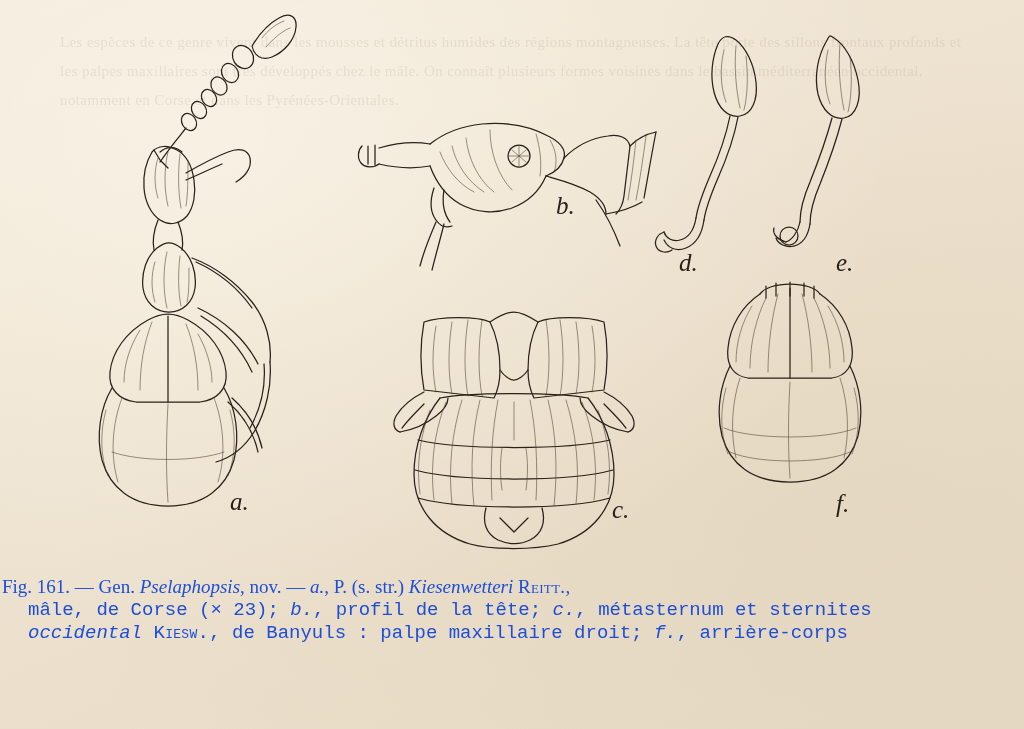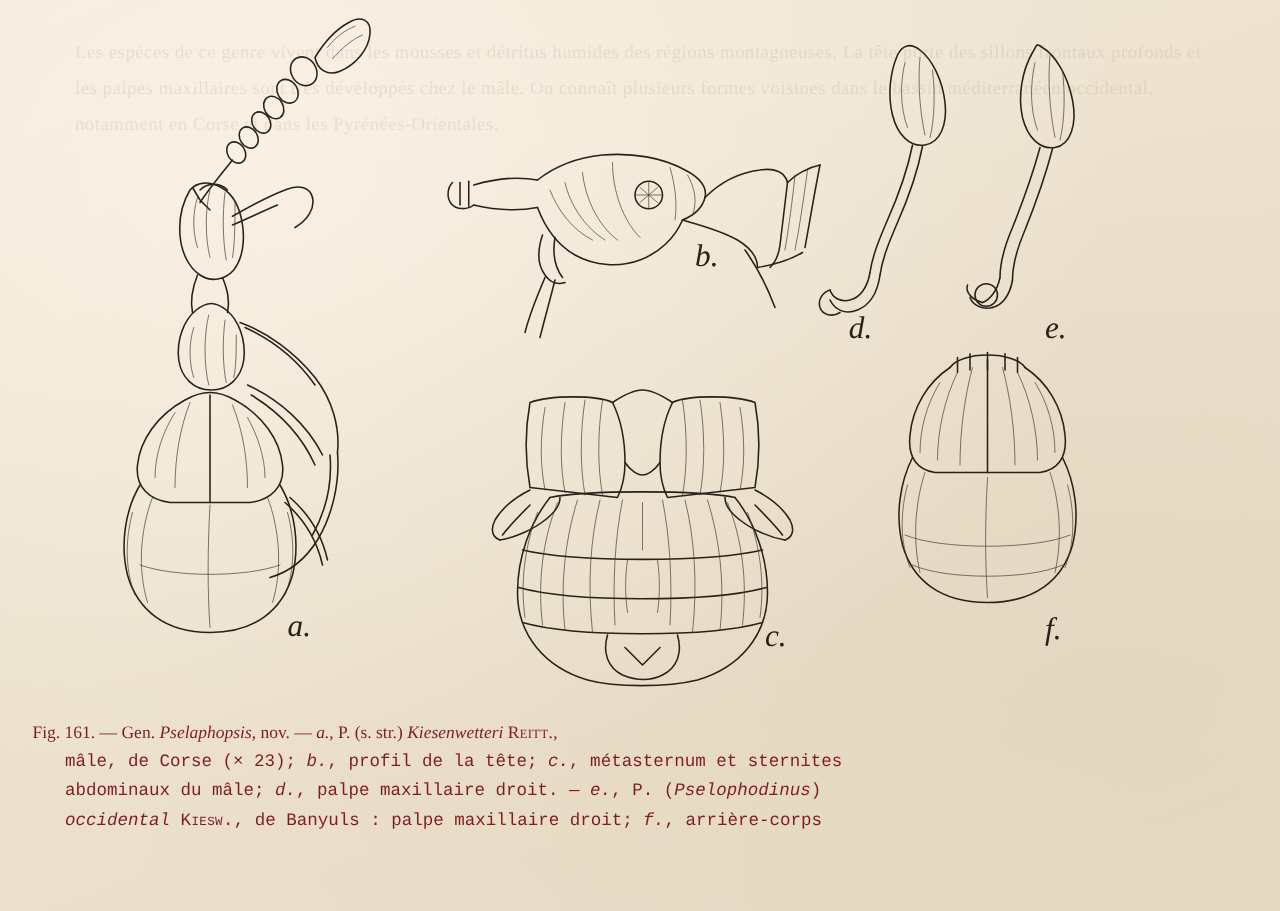--- a/index.html
+++ b/index.html
@@ -39,27 +39,27 @@
   }
   .plate {
     position: absolute;
     left: 0;
     top: 0;
     width: 1024px;
     height: 570px;
   }
   .caption {
     position: absolute;
-    left: 26px;
+    left: 2px;
     top: 575px;
     width: 930px;
     font-family: "Liberation Serif", serif;
-    font-size: 14px;
+    font-size: 19px;
     line-height: 23.5px;
-    color: #7f1d1d;
+    color: #1d4ed8;
     text-align: justify;
   }
   .caption .ln {
     display: block;
     white-space: nowrap;
   }
   .caption .ln.indent {
     padding-left: 26px;
     font-family: Liberation Mono, monospace;
   }
@@ -317,15 +317,14 @@
   <div class="fig-label" style="left:556px; top:192px;">b.</div>
   <div class="fig-label" style="left:612px; top:496px;">c.</div>
   <div class="fig-label" style="left:679px; top:249px;">d.</div>
   <div class="fig-label" style="left:836px; top:249px;">e.</div>
   <div class="fig-label" style="left:836px; top:490px;">f.</div>
 </div>
 
 <div class="caption">
   <span class="ln">Fig. 161. — Gen.&nbsp;<span class="it">Pselaphopsis</span>, nov. — <span class="it">a.</span>, P. (s. str.) <span class="it">Kiesenwetteri</span> <span class="sc">Reitt.</span>,</span>
   <span class="ln indent">mâle, de Corse (× 23); <span class="it">b.</span>, profil de la tête; <span class="it">c.</span>, métasternum et sternites</span>
-  <span class="ln indent">abdominaux du mâle; <span class="it">d.</span>, palpe maxillaire droit. — <span class="it">e.</span>, P. (<span class="it">Pselophodinus</span>)</span>
   <span class="ln indent"><span class="it">occidental</span> <span class="sc">Kiesw.</span>, de Banyuls : palpe maxillaire droit; <span class="it">f.</span>, arrière-corps</span>
 </div>
 
 </body></html>

